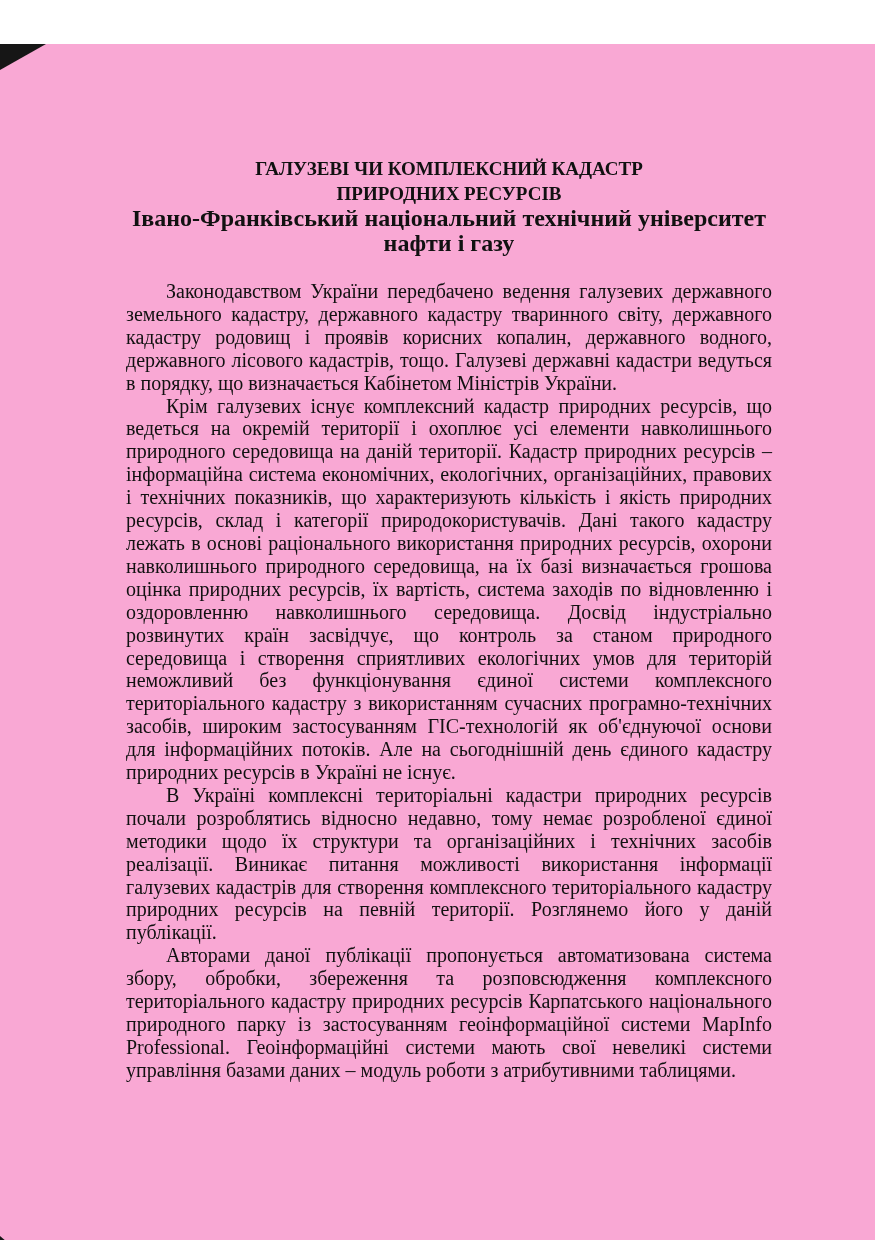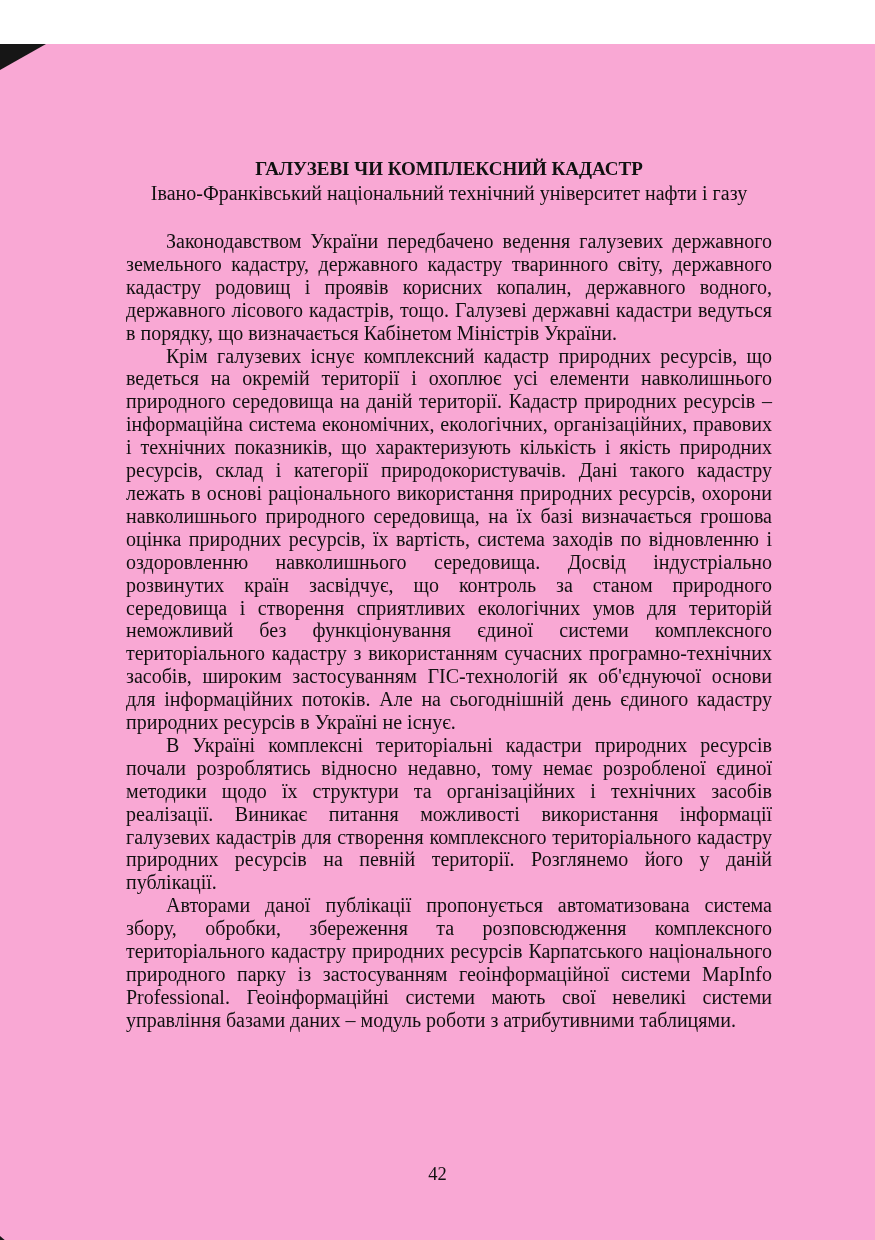--- a/index.html
+++ b/index.html
@@ -28,22 +28,22 @@
     font-size: 19px;
     line-height: 25px;
   }
   .title-line {
     font-weight: bold;
   }
   .authors {
     font-weight: bold;
   }
   .affiliation {
-    font-weight: normal;
-    font-size: 20px;
+    font-weight: bold;
+    font-size: 24px;
   }
   .body-text {
     margin-top: 24px;
     font-size: 20px;
     line-height: 22.9px;
     text-align: justify;
   }
   .body-text p {
     margin: 0;
     text-indent: 40px;
@@ -83,27 +83,27 @@
 <div class="page">
 
   <div class="artifact artifact-top-left"></div>
   <div class="artifact artifact-bottom-left"></div>
   <div class="artifact artifact-bottom-right"></div>
 
   <div class="content">
 
     <div class="title-block">
       <div class="title-line">ГАЛУЗЕВІ ЧИ КОМПЛЕКСНИЙ КАДАСТР</div>
+      <div class="title-line">ПРИРОДНИХ РЕСУРСІВ</div>
       <div class="affiliation">Івано-Франківський національний технічний університет нафти і газу</div>
     </div>
 
     <div class="body-text">
       <p>Законодавством України передбачено ведення галузевих державного земельного кадастру, державного кадастру тваринного світу, державного кадастру родовищ і проявів корисних копалин, державного водного, державного лісового кадастрів, тощо. Галузеві державні кадастри ведуться в порядку, що визначається Кабінетом Міністрів України.</p>
       <p>Крім галузевих існує комплексний кадастр природних ресурсів, що ведеться на окремій території і охоплює усі елементи навколишнього природного середовища на даній території. Кадастр природних ресурсів – інформаційна система економічних, екологічних, організаційних, правових і технічних показників, що характеризують кількість і якість природних ресурсів, склад і категорії природокористувачів. Дані такого кадастру лежать в основі раціонального використання природних ресурсів, охорони навколишнього природного середовища, на їх базі визначається грошова оцінка природних ресурсів, їх вартість, система заходів по відновленню і оздоровленню навколишнього середовища. Досвід індустріально розвинутих країн засвідчує, що контроль за станом природного середовища і створення сприятливих екологічних умов для територій неможливий без функціонування єдиної системи комплексного територіального кадастру з використанням сучасних програмно-технічних засобів, широким застосуванням ГІС-технологій як об'єднуючої основи для інформаційних потоків. Але на сьогоднішній день єдиного кадастру природних ресурсів в Україні не існує.</p>
       <p>В Україні комплексні територіальні кадастри природних ресурсів почали розроблятись відносно недавно, тому немає розробленої єдиної методики щодо їх структури та організаційних і технічних засобів реалізації. Виникає питання можливості використання інформації галузевих кадастрів для створення комплексного територіального кадастру природних ресурсів на певній території. Розглянемо його у даній публікації.</p>
       <p>Авторами даної публікації пропонується автоматизована система збору, обробки, збереження та розповсюдження комплексного територіального кадастру природних ресурсів Карпатського національного природного парку із застосуванням геоінформаційної системи MapInfo Professional. Геоінформаційні системи мають свої невеликі системи управління базами даних – модуль роботи з атрибутивними таблицями.</p>
     </div>
 
   </div>
 
-  <div class="page-number">42</div>
 
 </div>
 
 </body></html>

